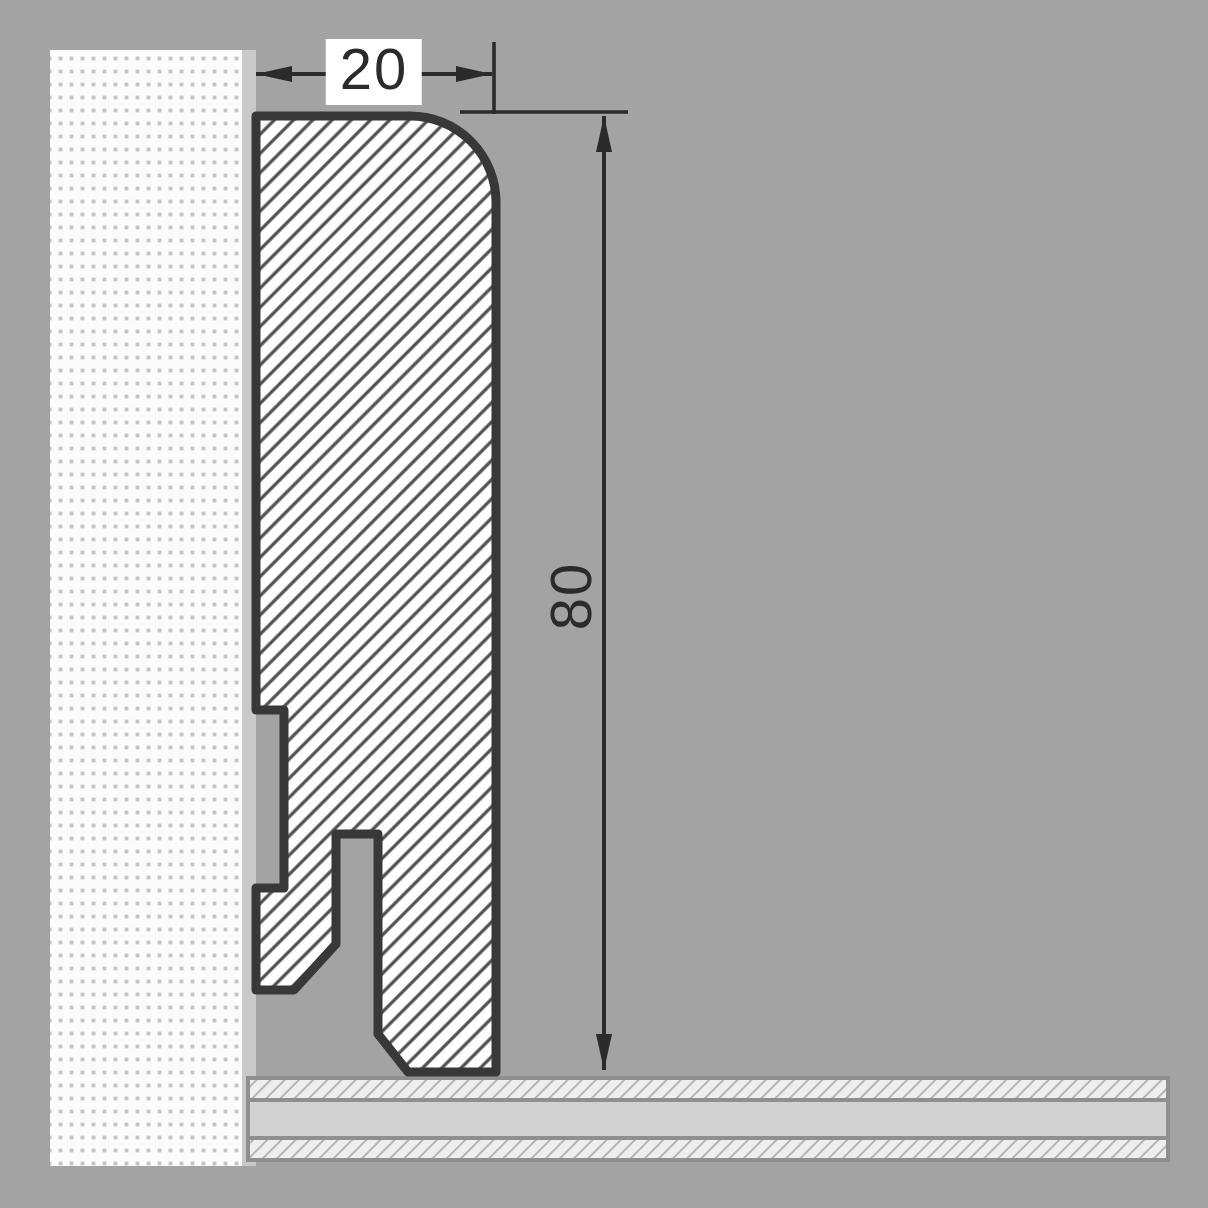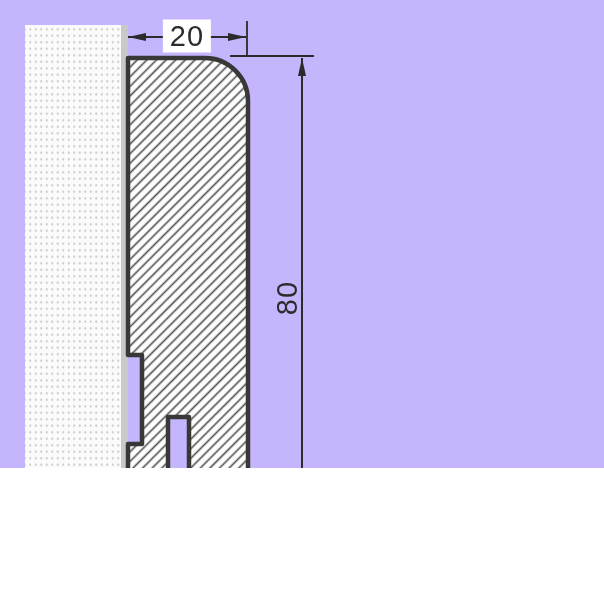--- a/index.html
+++ b/index.html
@@ -4,22 +4,22 @@
 <style>
   html, body {
     margin: 0;
     padding: 0;
     background: #ffffff;
     font-family: "Liberation Sans", sans-serif;
   }
   .canvas {
     position: relative;
     width: 604px;
-    height: 468px;
-    background: #c4b5fd;
+    height: 604px;
+    background: #a3a3a3;
     overflow: hidden;
   }
   .canvas svg {
     position: absolute;
     left: 0;
     top: 0;
   }
   .dim-label {
     position: absolute;
     font-family: "Liberation Sans", sans-serif;

